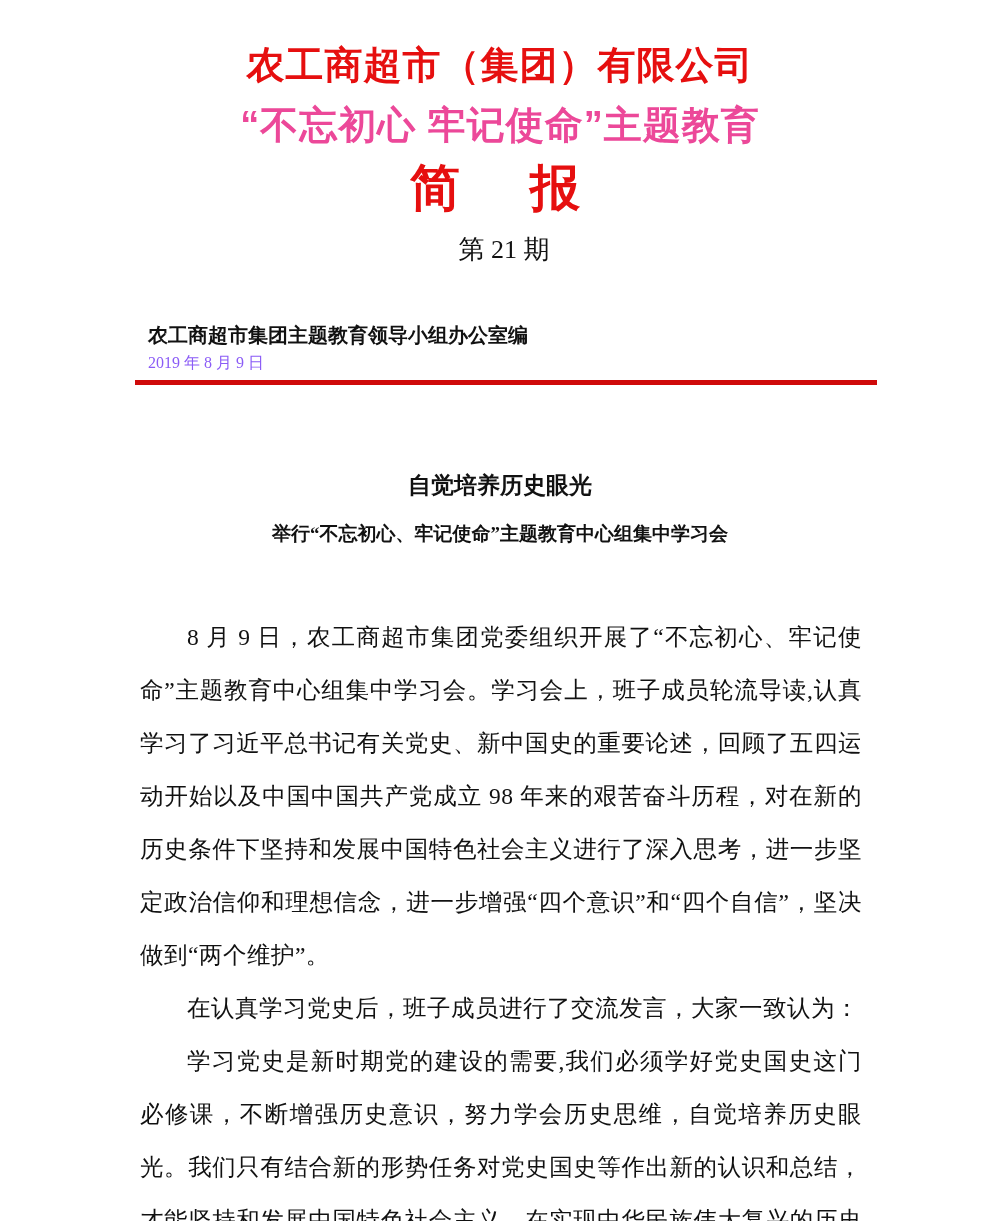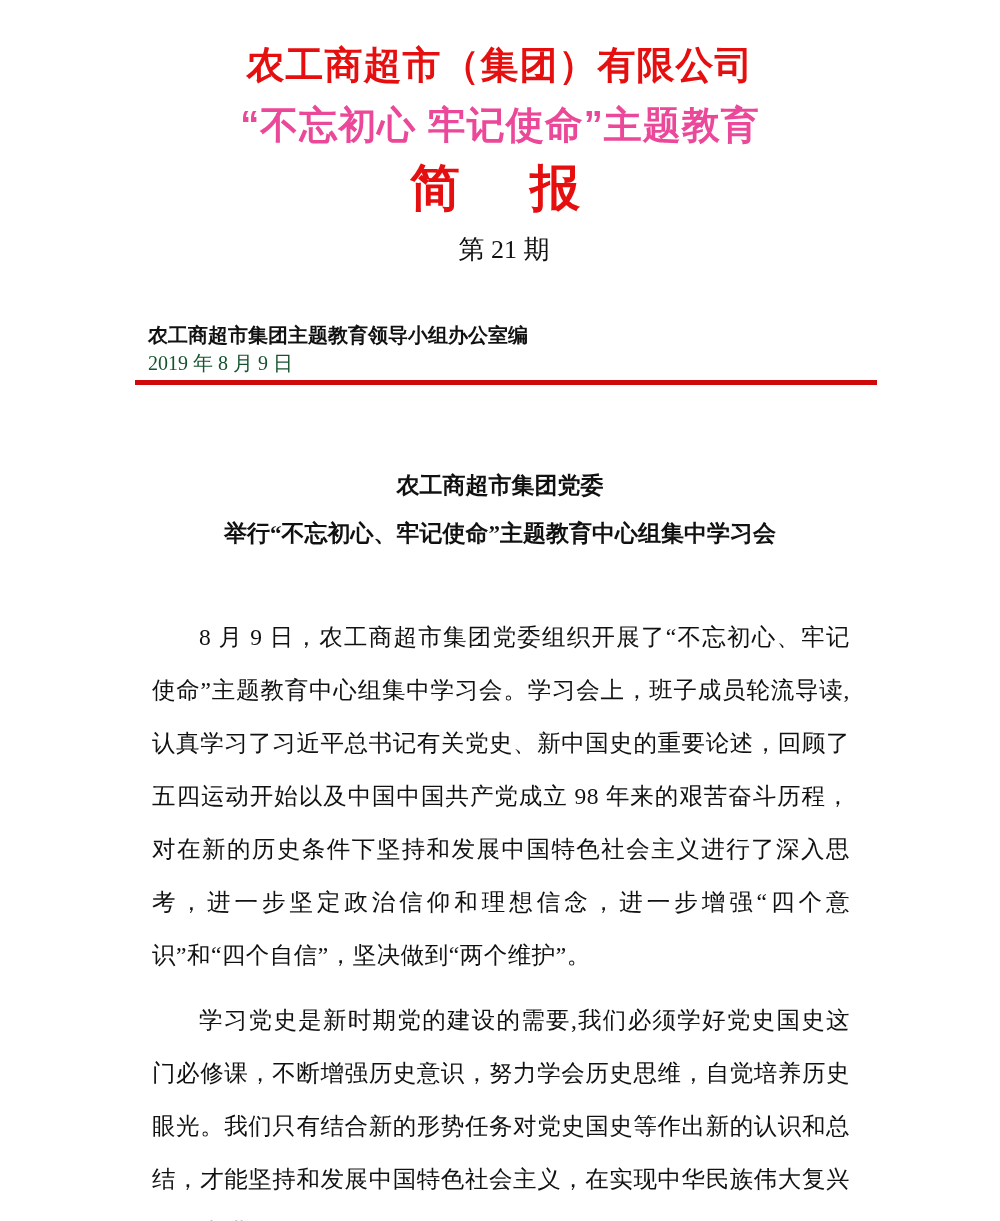--- a/index.html
+++ b/index.html
@@ -68,23 +68,23 @@
     margin-left: 13px;
     font-family: "Liberation Sans", sans-serif;
     font-weight: 700;
     font-size: 20px;
     line-height: 28px;
     color: #111111;
   }
   .masthead-date {
     margin-right: 38px;
     font-family: "Liberation Serif", serif;
-    font-size: 20px;
+    font-size: 16px;
     line-height: 28px;
-    color: #14532d;
+    color: #8b5cf6;
   }
   .red-rule {
     margin: 3px 0 0 135px;
     width: 742px;
     height: 5px;
     background: #cf0a0a;
   }
   
   .article-heading-1 {
     margin-top: 86px;
@@ -93,36 +93,36 @@
     font-weight: 600;
     font-size: 23px;
     line-height: 30px;
     color: #111111;
   }
   .article-heading-2 {
     margin-top: 18px;
     text-align: center;
     font-family: "Liberation Serif", serif;
     font-weight: 600;
-    font-size: 23px;
+    font-size: 19px;
     line-height: 30px;
     color: #111111;
   }
   .article-body {
     margin: 62px 0 0 140px;
     width: 722px;
     font-family: "Liberation Serif", serif;
     font-size: 23.5px;
     line-height: 53px;
     letter-spacing: 0.5px;
     text-align: justify;
     color: #111111;
   }
   .article-body p {
-    margin: 12px;
+    margin: 0;
     padding: 0;
     text-indent: 2em;
     font-family: Liberation Serif, serif;
   }
 </style>
 </head>
 <body>
 
 <div class="page">
 
@@ -134,22 +134,23 @@
 
   <div class="issue-number">第 21 期</div>
 
   <div class="masthead-row">
     <span class="masthead-editor">农工商超市集团主题教育领导小组办公室编</span>
     <span class="masthead-date">2019 年 8 月 9 日</span>
   </div>
 
   <div class="red-rule"></div>
 
-  <div class="article-heading-1">农工商超市集团党委</div>
+  <div class="article-heading-1">自觉培养历史眼光</div>
 
   <div class="article-heading-2">举行“不忘初心、牢记使命”主题教育中心组集中学习会</div>
 
   <div class="article-body">
     <p>8 月 9 日，农工商超市集团党委组织开展了“不忘初心、牢记使命”主题教育中心组集中学习会。学习会上，班子成员轮流导读,认真学习了习近平总书记有关党史、新中国史的重要论述，回顾了五四运动开始以及中国中国共产党成立 98 年来的艰苦奋斗历程，对在新的历史条件下坚持和发展中国特色社会主义进行了深入思考，进一步坚定政治信仰和理想信念，进一步增强“四个意识”和“四个自信”，坚决做到“两个维护”。</p>
+    <p>在认真学习党史后，班子成员进行了交流发言，大家一致认为：</p>
     <p>学习党史是新时期党的建设的需要,我们必须学好党史国史这门必修课，不断增强历史意识，努力学会历史思维，自觉培养历史眼光。我们只有结合新的形势任务对党史国史等作出新的认识和总结，才能坚持和发展中国特色社会主义，在实现中华民族伟大复兴的历史进军</p>
   </div>
 
 </div>
 
 </body></html>

